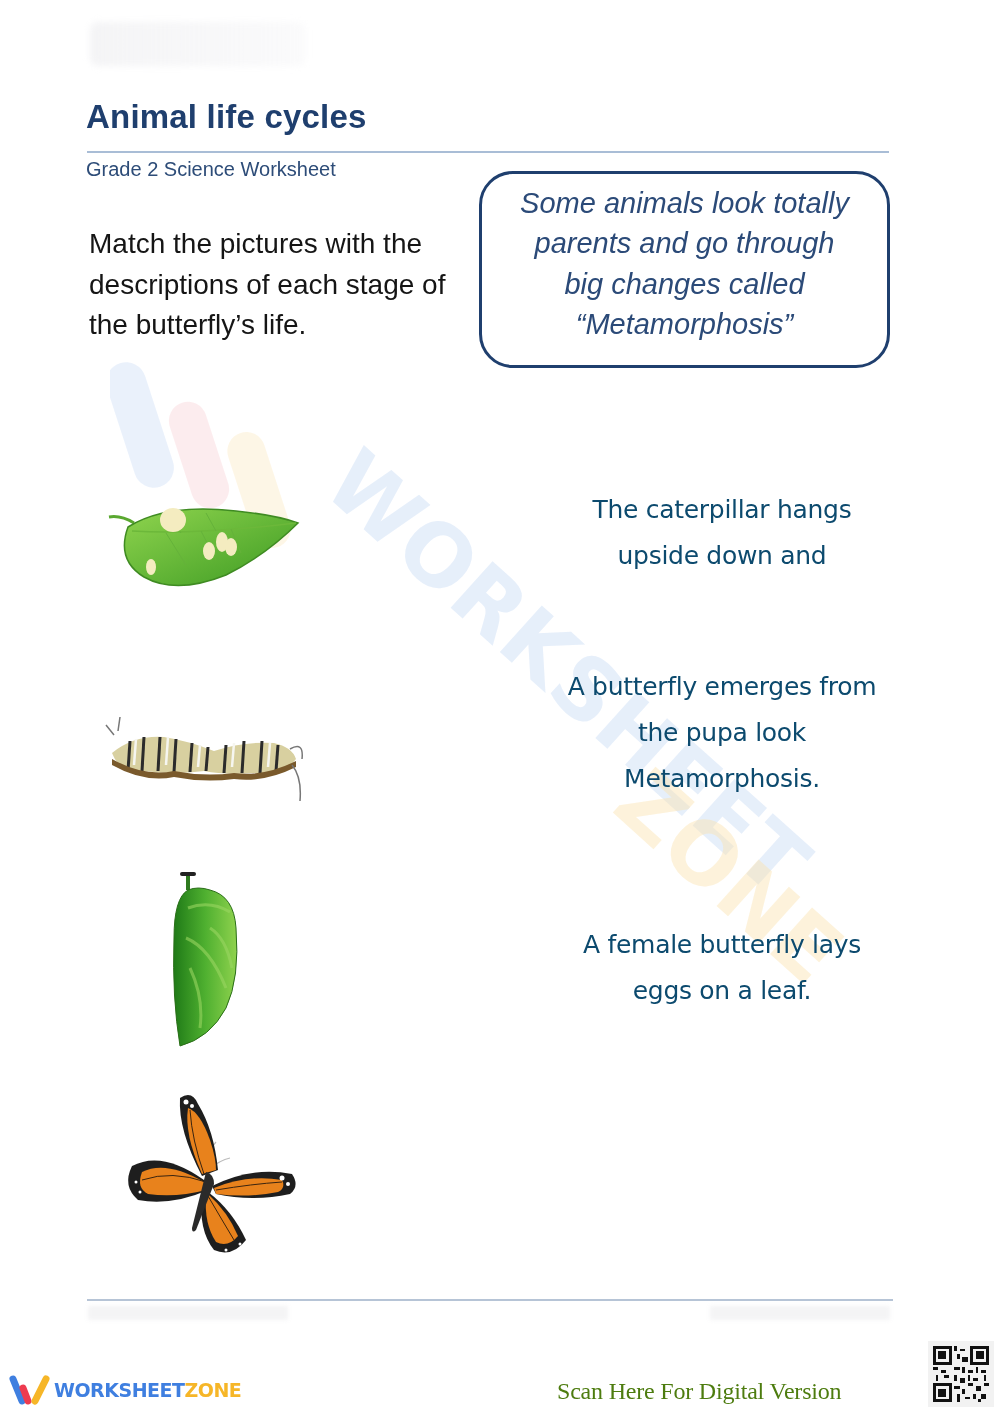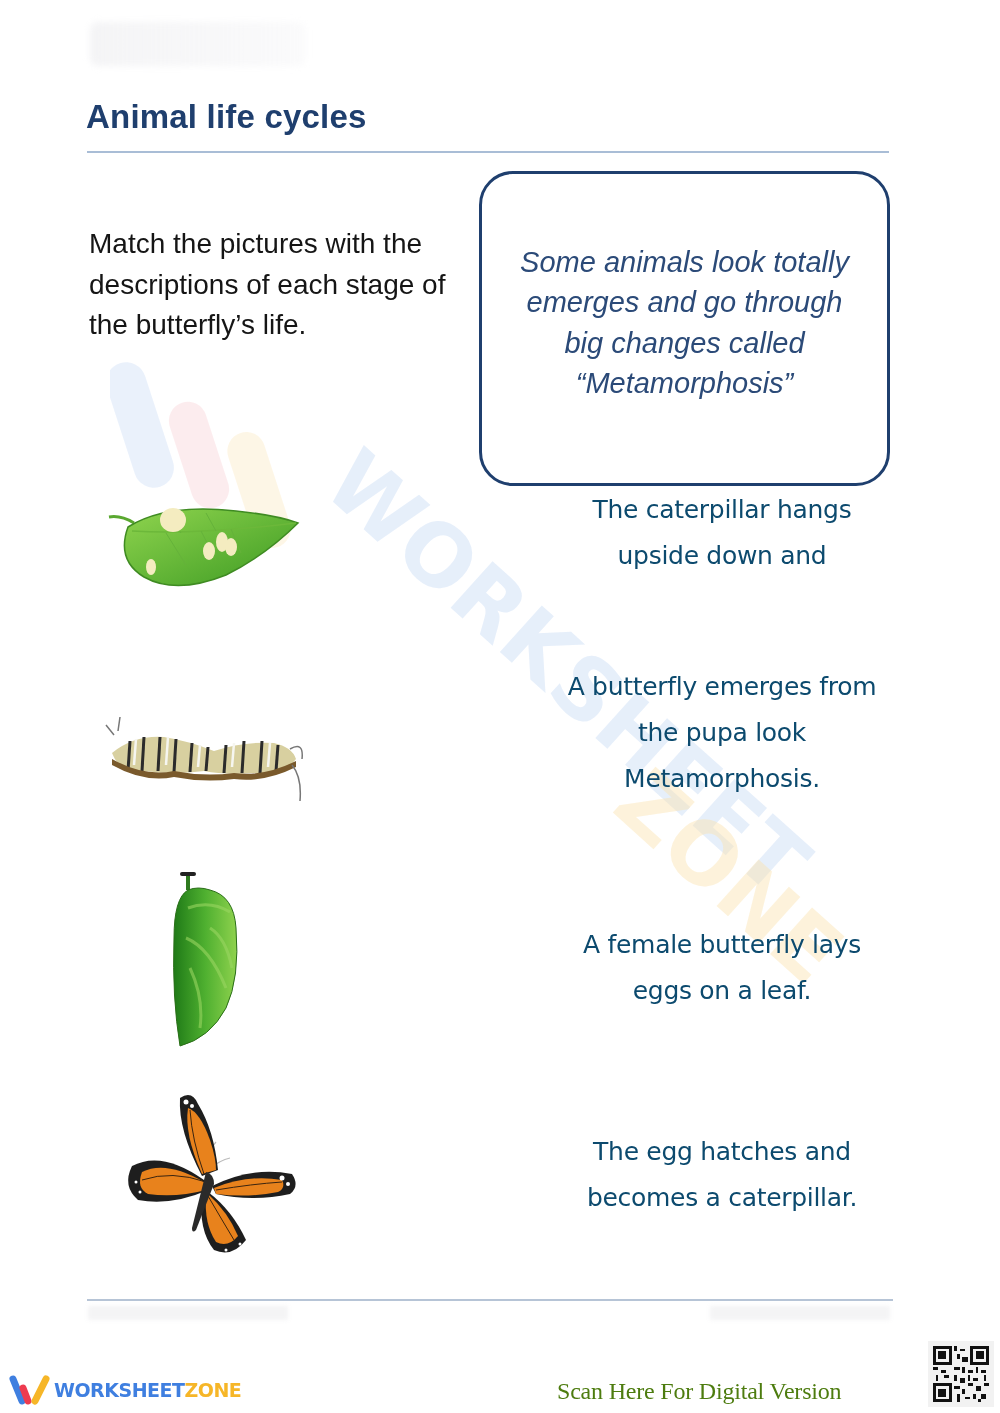--- a/index.html
+++ b/index.html
@@ -11,21 +11,21 @@
     
     .ghost-logo { position: absolute; left: 90px; top: 22px; width: 215px; height: 44px;
       background: linear-gradient(90deg, rgba(240,240,242,0.7), rgba(246,246,248,0.5)); border-radius: 8px; filter: blur(3px); }
 
     .title { position: absolute; left: 86px; top: 98px; font-size: 33px; font-weight: bold; color: #1f3f6e; letter-spacing: 0.2px; }
     .title-rule { position: absolute; left: 87px; top: 151px; width: 802px; height: 2px; background: #a9bdd6; }
     .subtitle { position: absolute; left: 86px; top: 158px; font-size: 20px; color: #2d4c78; }
 
     .instructions { position: absolute; left: 89px; top: 224px; width: 390px; font-size: 28px; line-height: 40.5px; color: #151515; }
 
-    .callout { position: absolute; left: 479px; top: 171px; width: 411px; height: 315px;
+    .callout { position: absolute; left: 479px; top: 171px; width: 411px; height: 197px;
       border: 3px solid #1f3f6e; border-radius: 34px; display: flex; align-items: center; justify-content: center; }
     .callout-text { font-style: italic; font-size: 29px; line-height: 40.5px; color: #2b4a78; text-align: center; width: 390px; margin-top: -12px; }
 
     
     .watermark { position: absolute; left: 110px; top: 340px; width: 800px; height: 700px; pointer-events: none; }
 
     .pic { position: absolute; }
     .desc { position: absolute; width: 360px; text-align: center; font-family: "DejaVu Sans", sans-serif; font-size: 25px; line-height: 46px; color: #0c4a6e; letter-spacing: -0.3px; }
 
     .footer-rule { position: absolute; left: 87px; top: 1299px; width: 806px; height: 2px; background: #b6c4d6; }
@@ -42,27 +42,28 @@
   </style>
 </head>
 <body>
 
 <div class="page">
 
   <div class="ghost-logo"></div>
 
   <h1 class="title">Animal life cycles</h1>
   <div class="title-rule"></div>
+  <div class="subtitle">Grade 2 Science Worksheet</div>
 
   <p class="instructions">Match the pictures with the descriptions of each stage of the butterfly’s life.</p>
 
   <div class="callout">
     <div class="callout-text">
       <div>Some animals look totally</div>
-      <div>emerges and go through</div>
+      <div>parents and go through</div>
       <div>big changes called</div>
       <div>“Metamorphosis”</div>
     </div>
   </div>
 
   <svg class="watermark" viewBox="0 0 800 700">
     <g opacity="0.18">
       <rect x="10" y="20" width="40" height="130" rx="20" fill="#8fb5ec" transform="rotate(-18 30 85)"></rect>
       <rect x="70" y="60" width="38" height="110" rx="19" fill="#f29aa5" transform="rotate(-18 89 115)"></rect>
       <rect x="130" y="90" width="38" height="120" rx="19" fill="#f8d07a" transform="rotate(-18 149 150)"></rect>
@@ -166,24 +167,20 @@
     <div>upside down and</div>
   </div>
   <div class="desc" style="left:542px; top:664px;">
     <div>A butterfly emerges from</div>
     <div>the pupa look</div>
     <div>Metamorphosis.</div>
   </div>
   <div class="desc" style="left:542px; top:922px;">
     <div>A female butterfly lays</div>
     <div>eggs on a leaf.</div>
-  </div>
-  <div class="desc" style="left:542px; top:1129px;">
-    <div>The egg hatches and</div>
-    <div>becomes a caterpillar.</div>
   </div>
 
   <div class="footer-rule"></div>
   <div class="footer-ghost-l"></div>
   <div class="footer-ghost-r"></div>
 
   <div class="brand">
     <svg width="44" height="32" viewBox="0 0 44 32">
       <line x1="5" y1="5" x2="14" y2="27" stroke="#3f7fe0" stroke-width="7" stroke-linecap="round"></line>
       <line x1="15" y1="14" x2="20" y2="27" stroke="#ee3b4f" stroke-width="7" stroke-linecap="round"></line>

